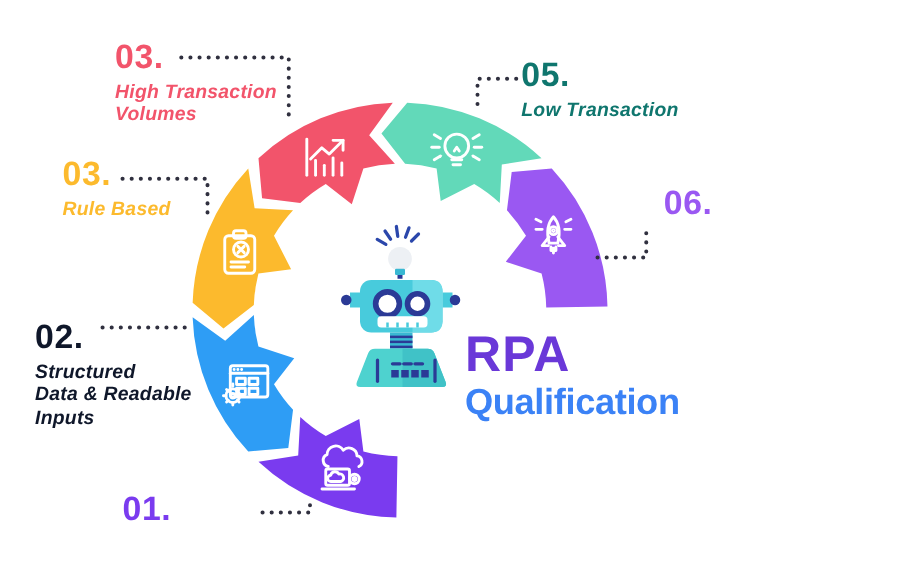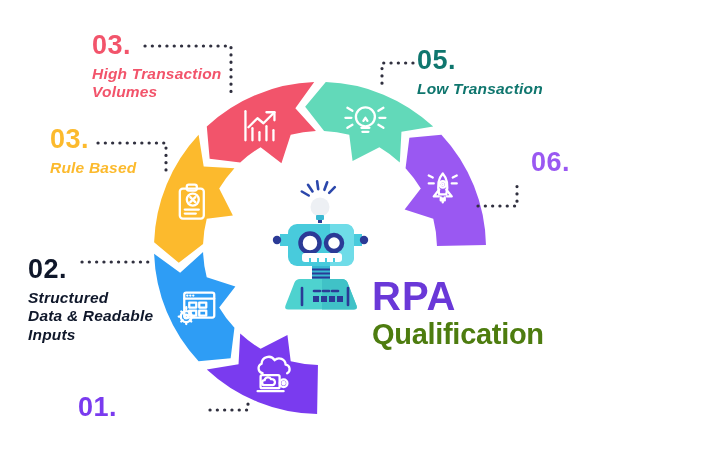--- a/index.html
+++ b/index.html
@@ -17,21 +17,21 @@
     white-space:pre-line;margin-top:6px;font-style:italic;
   }
   .step.row{display:flex;gap:9px;align-items:flex-start;}
   .step.row .txt{margin-top:0;}
   #step-01{left:78px;top:394px;}
   #step-02{left:28px;top:256px;}
   #step-03{left:50px;top:126px;}
   #step-04{left:92px;top:32px;}
   #step-05{left:417px;top:47px;}
   #step-06{left:531px;top:149px;}
-  .title{position:absolute;left:372px;top:276px;}
+  .title{position:absolute;left:372px;top:264px;}
   .title .t1{font-weight:800;font-size:40px;line-height:1.0;letter-spacing:1px;}
   .title .t2{font-weight:700;font-size:29px;line-height:1.05;letter-spacing:-0.3px;margin-top:3px;}
 </style>
 </head>
 <body>
 
 <div class="stage">
 
   <svg id="diagram" width="720" height="450" viewBox="0 0 720 450">
     <g id="ring">
@@ -161,21 +161,21 @@
         <g class="chestsquares">
           <rect x="313" y="296" width="6" height="6" fill="#2b3a96"></rect>
           <rect x="321" y="296" width="6" height="6" fill="#2b3a96"></rect>
           <rect x="329" y="296" width="6" height="6" fill="#2b3a96"></rect>
           <rect x="337" y="296" width="6" height="6" fill="#2b3a96"></rect>
         </g>
       </g>
     </g>
   </svg>
 
-  <div class="step row" id="step-01" style="color: rgb(122, 59, 239);">
+  <div class="step row" id="step-01" style="color: rgb(122, 59, 239); margin-left: 20px;">
     <span class="num">01.</span>
   </div>
   <div class="step" id="step-02" style="color: #0f172a;">
     <span class="num">02.</span>
     <span class="txt">Structured
 Data &amp; Readable
 Inputs</span>
   </div>
   <div class="step" id="step-03" style="color: rgb(252, 186, 45);">
     <span class="num">03.</span>
@@ -189,16 +189,16 @@
   <div class="step" id="step-05" style="color: #0f766e;">
     <span class="num">05.</span>
     <span class="txt">Low Transaction</span>
   </div>
   <div class="step" id="step-06" style="color: rgb(154, 88, 242);">
     <span class="num">06.</span>
   </div>
 
   <div class="title">
     <div class="t1" style="color: rgb(106, 56, 216);">RPA</div>
-    <div class="t2" style="color: #4d7c0f;">Qualification</div>
+    <div class="t2" style="color: #3b82f6;">Qualification</div>
   </div>
 
 </div>
 
 </body></html>

